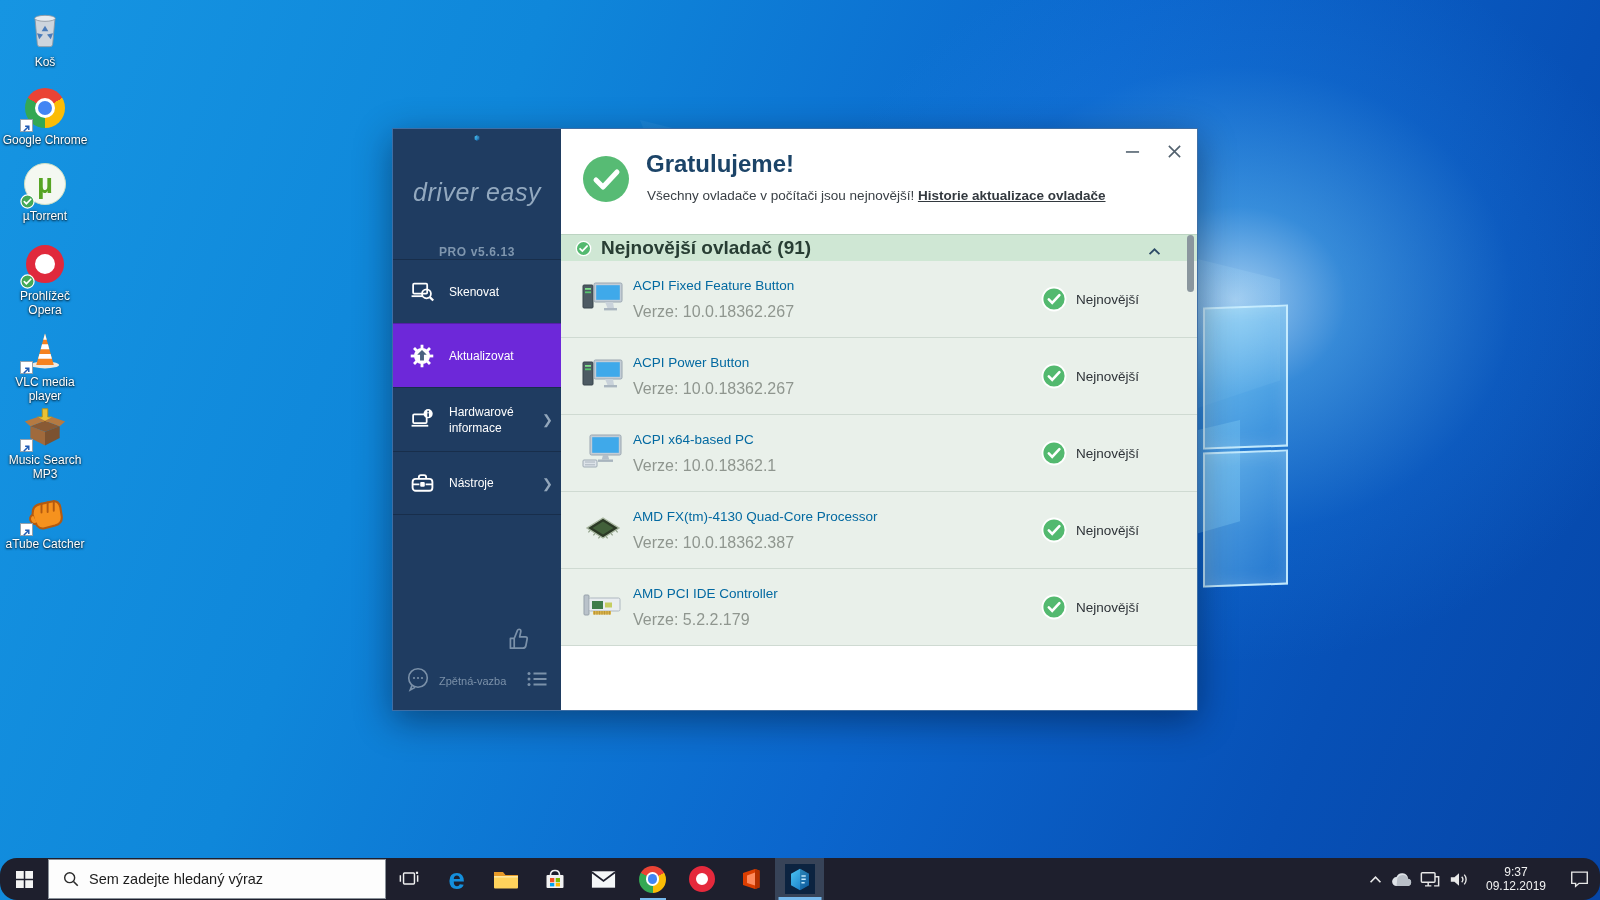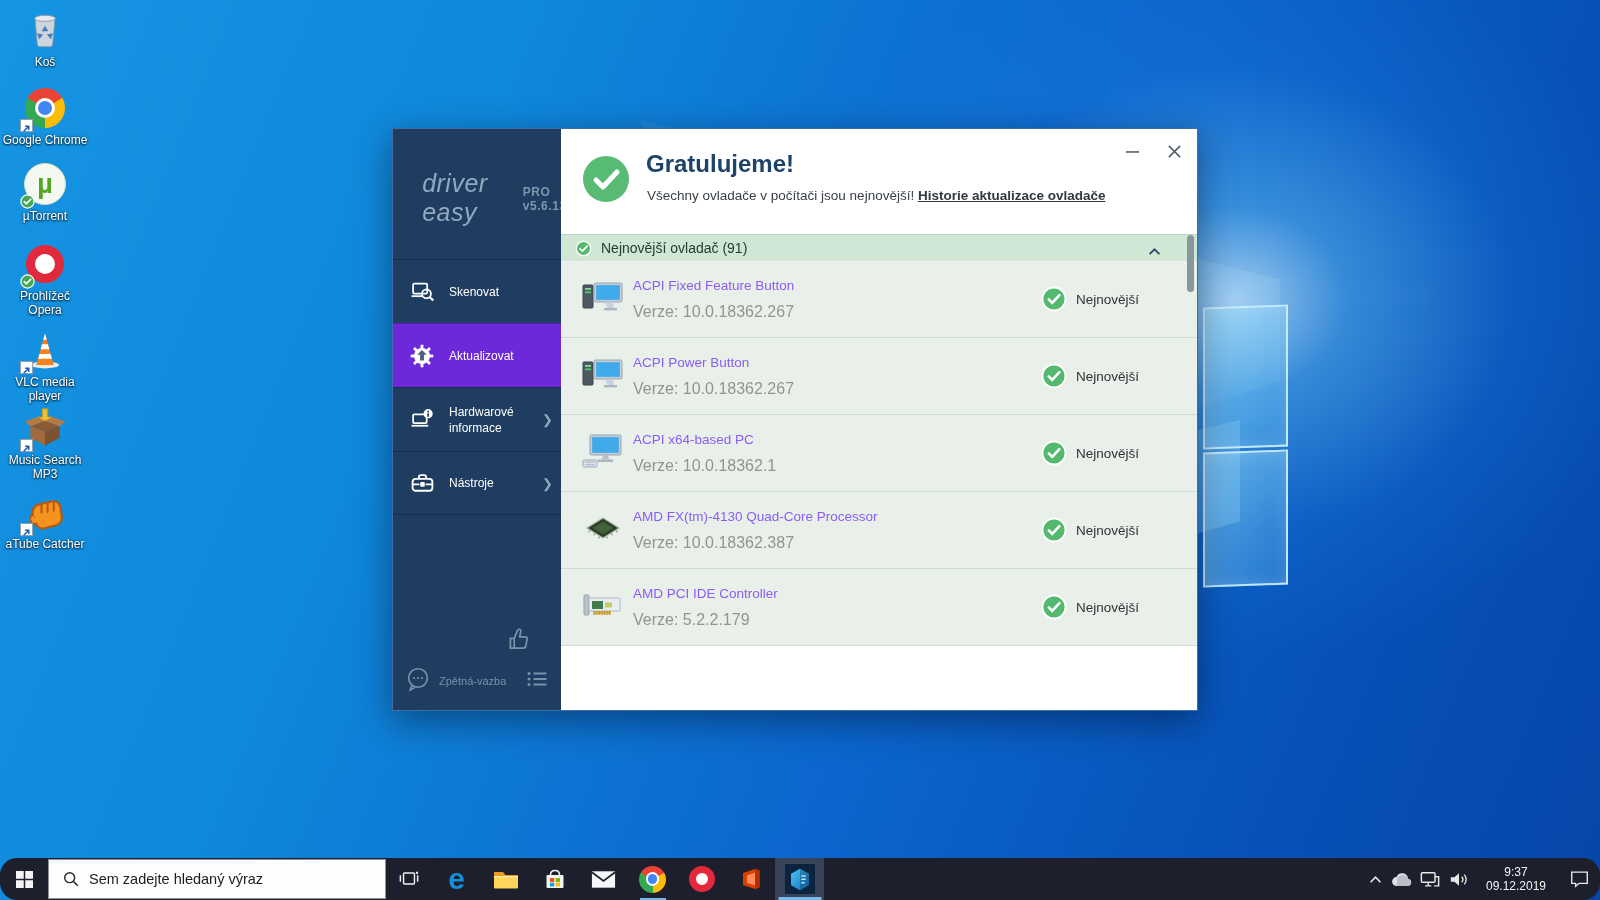--- a/index.html
+++ b/index.html
@@ -40,21 +40,21 @@
   .ut-circle{width:40px;height:40px;border-radius:50%;background:#f4f8f1;display:flex;align-items:center;justify-content:center;
     font-weight:bold;font-size:27px;color:#56a423;border:1px solid #cfe0c4;}
   .opera-ring{width:38px;height:38px;border-radius:50%;border:9px solid #e0293c;background:#fff;box-sizing:border-box;}
   .opera-ring.small{width:26px;height:26px;border-width:7px;border-color:#e5293c;}
 
   
   .appwin{position:absolute;left:392px;top:128px;width:806px;height:583px;z-index:5;
     background:#fff;border:1px solid #3e6ea5;box-sizing:border-box;
     box-shadow:0 10px 34px rgba(0,10,30,.45);display:flex;}
   .sidebar{width:168px;background:#1f3c61;color:#fff;flex:none;position:relative;display:flex;flex-direction:column;}
-  .logo-area{height:124px;display:flex;flex-direction:row;align-items:center;justify-content:center;padding-top:6px;gap:35px;}
+  .logo-area{height:124px;display:flex;flex-direction:column;align-items:center;justify-content:center;padding-top:6px;gap:35px;}
   .brand{font-style:italic;font-size:25px;color:#93a9bf;letter-spacing:.5px;margin-top:2px;}
   .brand-ver{font-size:12px;font-weight:bold;color:#7f96ae;letter-spacing:.6px;margin-top:3px;}
   .menu{display:flex;flex-direction:column;}
   .menu-item{height:64px;display:flex;align-items:center;padding:0 10px 0 16px;box-sizing:border-box;
     border-top:1px solid rgba(0,0,0,.22);position:relative;cursor:pointer;}
   .menu-item:last-child{border-bottom:1px solid rgba(0,0,0,.22);}
   .menu-item.selected{background:#6d28d9;}
   .menu-item .mi-icon{width:26px;height:26px;flex:none;margin-right:14px;display:flex;align-items:center;justify-content:center;}
   .menu-item .mi-label{font-size:12px;line-height:16px;color:#fff;max-width:84px;}
   .menu-item .chev{position:absolute;right:8px;color:#92a6bb;font-size:13px;}
@@ -66,26 +66,26 @@
   .main{flex:1;position:relative;display:flex;flex-direction:column;background:#fff;}
   .hdr{height:105px;position:relative;flex:none;}
   .winctl{position:absolute;top:10px;display:flex;gap:16px;right:10px;}
   .winbtn{width:26px;height:24px;display:flex;align-items:center;justify-content:center;cursor:pointer;}
   .ok-big{position:absolute;left:21px;top:26px;}
   .hdr-title{position:absolute;left:85px;top:21px;font-size:24px;font-weight:bold;color:#1c4468;}
   .hdr-sub{position:absolute;left:86px;top:59px;font-size:13.5px;color:#3a4046;}
   .hdr-link{font-weight:bold;text-decoration:underline;color:#33393f;cursor:pointer;text-align:center;}
   .banner{height:26px;flex:none;background:#cfe7d4;border-top:1px solid #bcd4c2;display:flex;align-items:center;
     padding:0 14px;position:relative;cursor:pointer;}
-  .banner-label{font-size:14px;color:#273d33;margin-left:9px;}
+  .banner-label{font-size:19px;color:#273d33;margin-left:9px;font-weight:bold;}
   .banner-chev{position:absolute;right:36px;top:7px;}
   .rows{flex:none;}
   .drow{height:77px;background:#e9f0ea;border-bottom:1px solid #cfdad2;position:relative;box-sizing:border-box;}
   .drow .dev-ico{position:absolute;left:20px;top:17px;width:44px;height:40px;}
-  .drow .dname{position:absolute;left:72px;top:17px;font-size:13.5px;color:#8b5cf6;}
+  .drow .dname{position:absolute;left:72px;top:17px;font-size:13.5px;color:#0369a1;}
   .drow .dver{position:absolute;left:72px;top:42px;font-size:16px;color:#8f968f;}
   .drow-status{position:absolute;right:58px;top:50%;transform:translateY(-50%);display:flex;align-items:center;gap:9px;}
   .drow-status .stxt{font-size:13.5px;color:#2e3338;text-align:right;}
   .scroll-thumb{position:absolute;right:3px;top:106px;width:7px;height:57px;background:#8a969e;border-radius:4px;cursor:pointer;}
 
   
   .taskbar{position:absolute;left:0;right:0;bottom:0;height:42px;background:#1e1f2d;z-index:10;display:flex;align-items:center;border-radius:17px;}
   .tb-btn{width:49px;height:42px;flex:none;display:flex;align-items:center;justify-content:center;position:relative;cursor:pointer;}
   .tb-start{width:48px;}
   .tb-search{width:338px;height:40px;flex:none;background:#fdfdfd;border:1px solid #8a9199;box-sizing:border-box;

